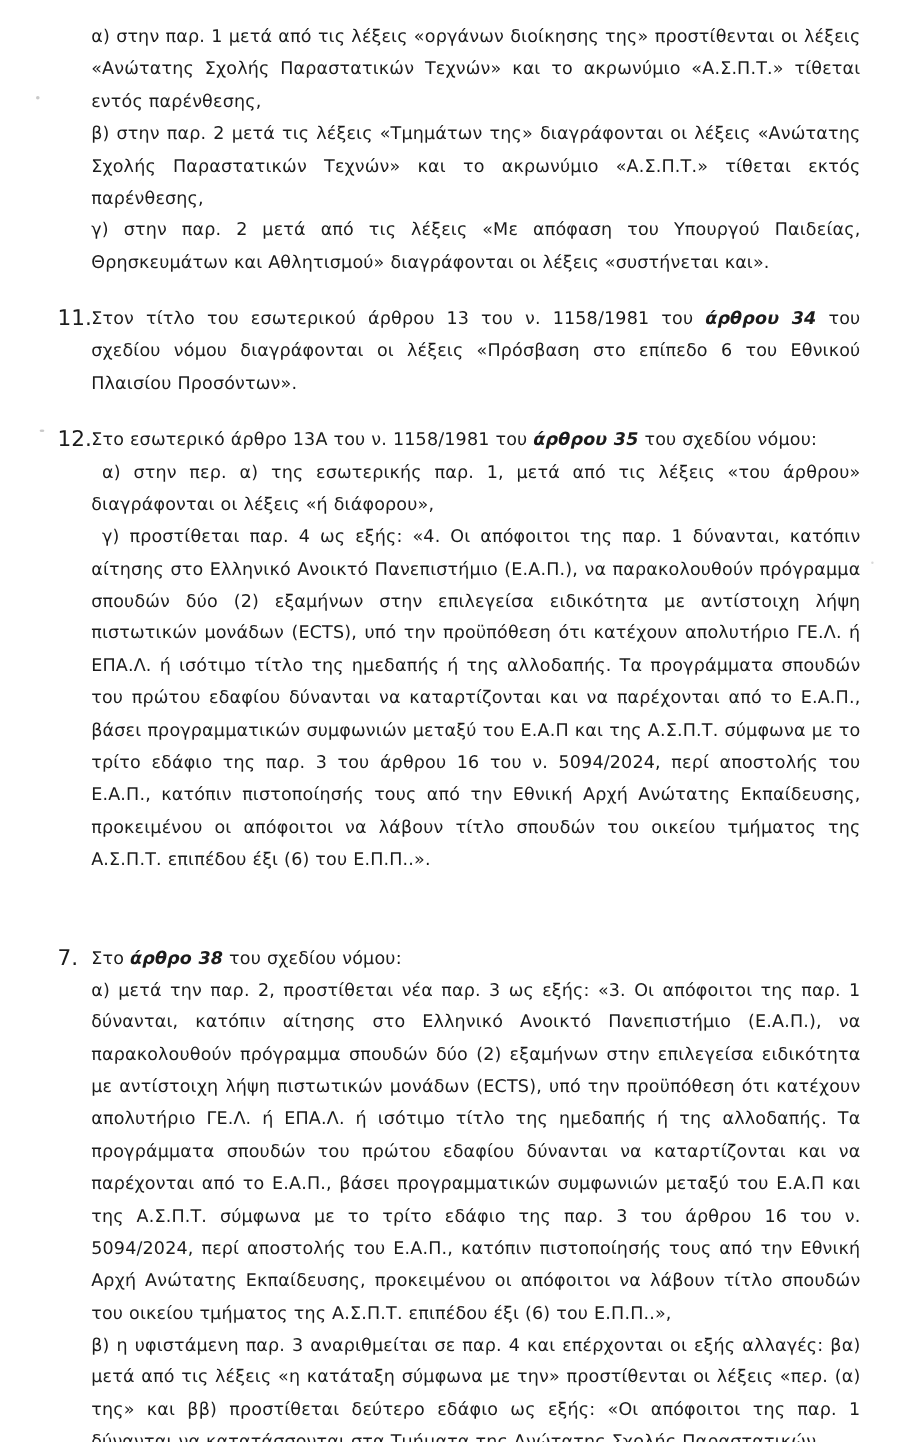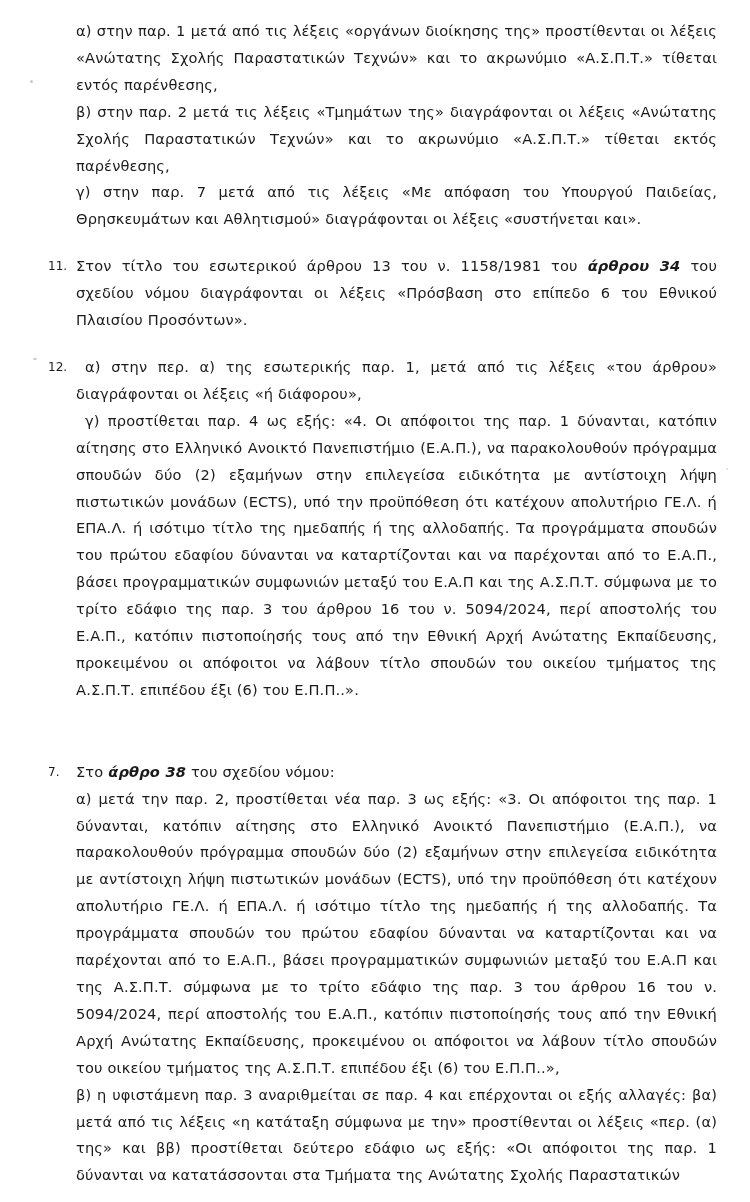--- a/index.html
+++ b/index.html
@@ -56,21 +56,21 @@
   
   .num-item {
     display: flex;
     align-items: flex-start;
     width: 669px;
     box-sizing: border-box;
   }
   .num-marker {
     flex: 0 0 28px;
     width: 28px;
-    font-size: 12px;
+    font-size: 18px;
     line-height: 26.9px;
     text-align: left;
     white-space: nowrap;
   }
   .num-content {
     flex: 1 1 auto;
     min-width: 0;
   }
   .num-content .para {
     width: 641px;
@@ -116,36 +116,37 @@
   <span class="speck s1"></span>
   <span class="speck s2"></span>
   <span class="speck s3"></span>
 
   <div class="doc-body">
 
     <p class="para sub-para">α) στην παρ. 1 μετά από τις λέξεις «οργάνων διοίκησης της» προστίθενται οι λέξεις «Ανώτατης Σχολής Παραστατικών Τεχνών» και το ακρωνύμιο «Α.Σ.Π.Τ.» τίθεται εντός παρένθεσης,</p>
 
     <p class="para sub-para">β) στην παρ. 2 μετά τις λέξεις «Τμημάτων της» διαγράφονται οι λέξεις «Ανώτατης Σχολής Παραστατικών Τεχνών» και το ακρωνύμιο «Α.Σ.Π.Τ.» τίθεται εκτός παρένθεσης,</p>
 
-    <p class="para sub-para">γ) στην παρ. 7 μετά από τις λέξεις «Με απόφαση του Υπουργού Παιδείας, Θρησκευμάτων και Αθλητισμού» διαγράφονται οι λέξεις «συστήνεται και».</p>
+    <p class="para sub-para">γ) στην παρ. 2 μετά από τις λέξεις «Με απόφαση του Υπουργού Παιδείας, Θρησκευμάτων και Αθλητισμού» διαγράφονται οι λέξεις «συστήνεται και».</p>
 
     <div class="gap-md"></div>
 
     <div class="num-item">
       <div class="num-marker">11.</div>
       <div class="num-content">
         <p class="para"><span>Στον τίτλο του εσωτερικού άρθρου 13 του ν. 1158/1981 του </span><b>άρθρου 34</b><span> του σχεδίου νόμου διαγράφονται οι λέξεις «Πρόσβαση στο επίπεδο 6 του Εθνικού Πλαισίου Προσόντων».</span></p>
       </div>
     </div>
 
     <div class="gap-md"></div>
 
     <div class="num-item">
       <div class="num-marker">12.</div>
       <div class="num-content">
+        <p class="para"><span>Στο εσωτερικό άρθρο 13Α του ν. 1158/1981 του </span><b>άρθρου 35</b><span> του σχεδίου νόμου:</span></p>
 
         <p class="para indent-first">α) στην περ. α) της εσωτερικής παρ. 1, μετά από τις λέξεις «του άρθρου» διαγράφονται οι λέξεις «ή διάφορου»,</p>
 
 
         <p class="para indent-first">γ) προστίθεται παρ. 4 ως εξής: «4. Οι απόφοιτοι της παρ. 1 δύνανται, κατόπιν αίτησης στο Ελληνικό Ανοικτό Πανεπιστήμιο (Ε.Α.Π.), να παρακολουθούν πρόγραμμα σπουδών δύο (2) εξαμήνων στην επιλεγείσα ειδικότητα με αντίστοιχη λήψη πιστωτικών μονάδων (ECTS), υπό την προϋπόθεση ότι κατέχουν απολυτήριο ΓΕ.Λ. ή ΕΠΑ.Λ. ή ισότιμο τίτλο της ημεδαπής ή της αλλοδαπής. Τα προγράμματα σπουδών του πρώτου εδαφίου δύνανται να καταρτίζονται και να παρέχονται από το Ε.Α.Π., βάσει προγραμματικών συμφωνιών μεταξύ του Ε.Α.Π και της Α.Σ.Π.Τ. σύμφωνα με το τρίτο εδάφιο της παρ. 3 του άρθρου 16 του ν. 5094/2024, περί αποστολής του Ε.Α.Π., κατόπιν πιστοποίησής τους από την Εθνική Αρχή Ανώτατης Εκπαίδευσης, προκειμένου οι απόφοιτοι να λάβουν τίτλο σπουδών του οικείου τμήματος της Α.Σ.Π.Τ. επιπέδου έξι (6) του Ε.Π.Π..».</p>
       </div>
     </div>
 
     <div class="gap-lg"></div>
 

